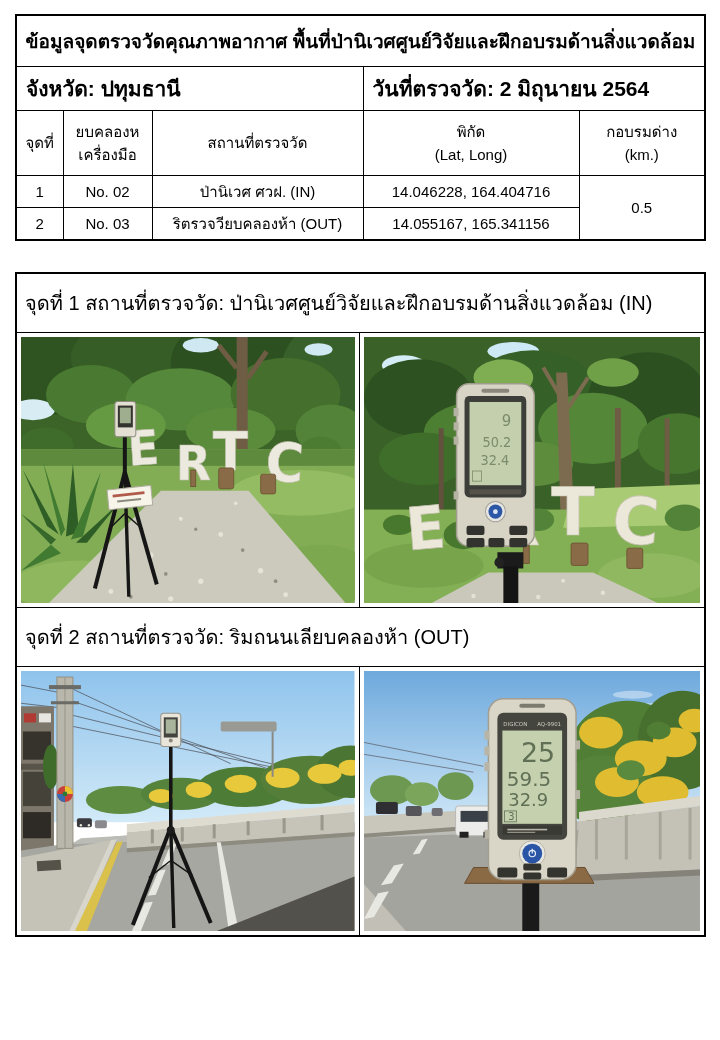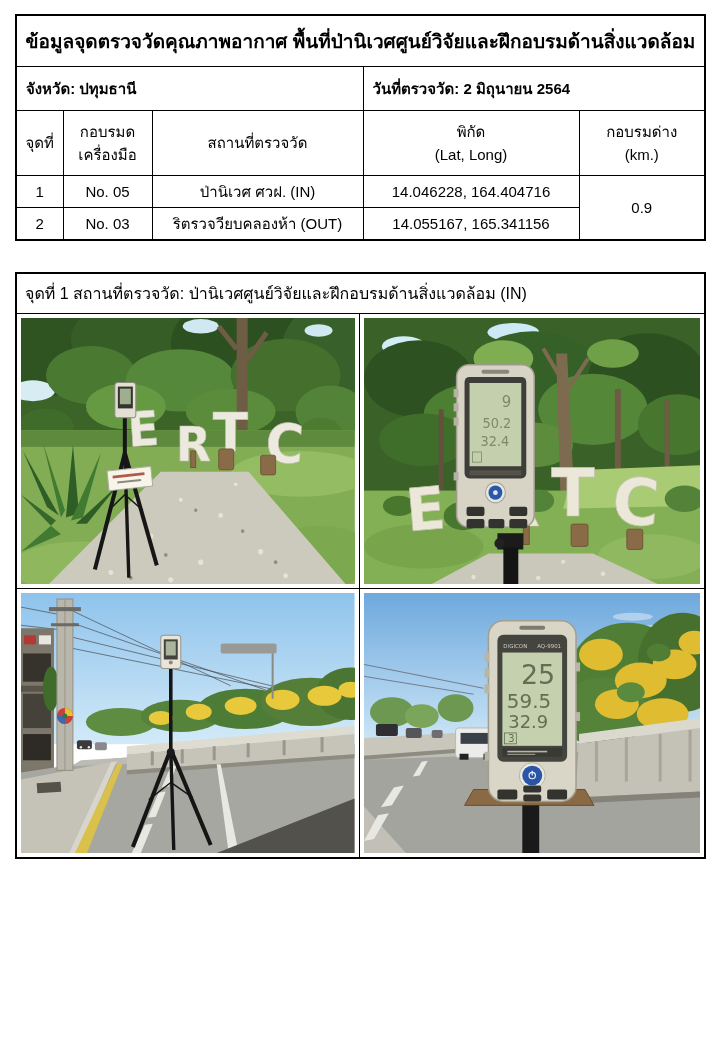--- a/index.html
+++ b/index.html
@@ -4,27 +4,27 @@
 <style>
   html,body{margin:0;padding:0;}
   body{width:720px;height:1040px;background:#fff;overflow:hidden;
        font-family:"Liberation Sans","DejaVu Sans",sans-serif;color:#000;}
   .page{position:relative;width:720px;height:1040px;background:#fff;}
 
   table{border-collapse:collapse;table-layout:fixed;}
   .t1{position:absolute;left:15px;top:14px;width:689px;border:2px solid #000;}
   .t1 td{border:1px solid #000;text-align:center;vertical-align:middle;padding:0 4px;overflow:hidden;}
   .t1 .title-cell{height:50px;font-size:19px;font-weight:bold;}
-  .t1 .meta-cell{height:43px;font-size:15px;font-weight:bold;text-align:left;padding-left:9px;}
+  .t1 .meta-cell{height:43px;font-size:21px;font-weight:bold;text-align:left;padding-left:9px;}
   .t1 .hdr-cell{height:64px;font-size:15px;line-height:1.55;}
   .t1 .data-cell{height:31px;font-size:15px;}
 
   .t2{position:absolute;left:15px;top:272px;width:689px;border:2px solid #000;}
   .t2 td{border:1px solid #000;vertical-align:middle;overflow:hidden;}
-  .t2 .cap-cell{height:29px;font-size:16px;text-align:left;padding:5px 8px;}
+  .t2 .cap-cell{height:29px;font-size:20px;text-align:left;padding:13px 8px;}
   .t2 .photo-cell{padding:4px;background:#fff;vertical-align:middle;text-align:center;}
   .photo-cell svg{display:block;width:100%;}
   .ph1 svg,.ph2 svg{height:266px;}
   .ph3 svg,.ph4 svg{height:260px;}
   svg text{font-family:"DejaVu Sans","Liberation Sans",sans-serif;}
 </style>
 </head>
 <body>
 
 <div class="page">
@@ -41,39 +41,39 @@
         <tr>
       <td colspan="5" class="title-cell">ข้อมูลจุดตรวจวัดคุณภาพอากาศ พื้นที่ป่านิเวศศูนย์วิจัยและฝึกอบรมด้านสิ่งแวดล้อม</td>
     </tr>
     <tr>
       <td colspan="3" class="meta-cell">จังหวัด: ปทุมธานี</td>
       <td colspan="2" class="meta-cell">วันที่ตรวจวัด: 2 มิถุนายน 2564</td>
     </tr>
     <tr>
       <td class="hdr-cell">จุดที่</td>
       <td class="hdr-cell">
-        <div>กอบรมด</div>
+        <div>ยบคลองห</div>
         <div>เครื่องมือ</div>
       </td>
       <td class="hdr-cell">สถานที่ตรวจวัด</td>
       <td class="hdr-cell">
         <div>พิกัด</div>
         <div>(Lat, Long)</div>
       </td>
       <td class="hdr-cell">
         <div>กอบรมด่าง</div>
         <div>(km.)</div>
       </td>
     </tr>
     <tr>
       <td class="data-cell">1</td>
-      <td class="data-cell">No. 05</td>
+      <td class="data-cell">No. 02</td>
       <td class="data-cell">ป่านิเวศ ศวฝ. (IN)</td>
       <td class="data-cell">14.046228, 164.404716</td>
-      <td class="data-cell" rowspan="2">0.9</td>
+      <td class="data-cell" rowspan="2">0.5</td>
     </tr>
     <tr>
       <td class="data-cell">2</td>
       <td class="data-cell">No. 03</td>
       <td class="data-cell">ริตรวจวียบคลองห้า (OUT)</td>
       <td class="data-cell">14.055167, 165.341156</td>
     </tr>
   </tbody>
     </table>
 
@@ -266,20 +266,23 @@
               <rect x="146" y="186" width="18" height="9" rx="2"></rect>
               <rect x="103" y="198" width="18" height="9" rx="2"></rect>
               <rect x="125" y="198" width="16" height="9" rx="2"></rect>
               <rect x="146" y="198" width="18" height="9" rx="2"></rect>
             </g>
           </g>
         </svg>
       </td>
     </tr>
     <tr>
+      <td colspan="2" class="cap-cell">จุดที่ 2 สถานที่ตรวจวัด: ริมถนนเลียบคลองห้า (OUT)</td>
+    </tr>
+    <tr>
 
       <td class="photo-cell ph3">
         <svg viewBox="0 0 334 258" preserveAspectRatio="none">
           <defs>
             <linearGradient id="sky3" x1="0" y1="0" x2="0" y2="1">
               <stop offset="0" stop-color="#8fc3ec"></stop>
                   <stop offset="1" stop-color="#d2eaf8"></stop>
             </linearGradient>
           </defs>
           <rect width="334" height="150" fill="url(#sky3)"></rect>

